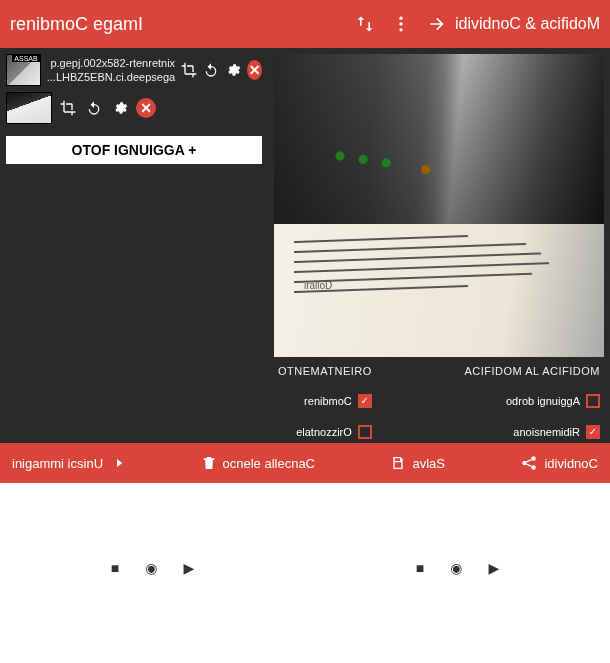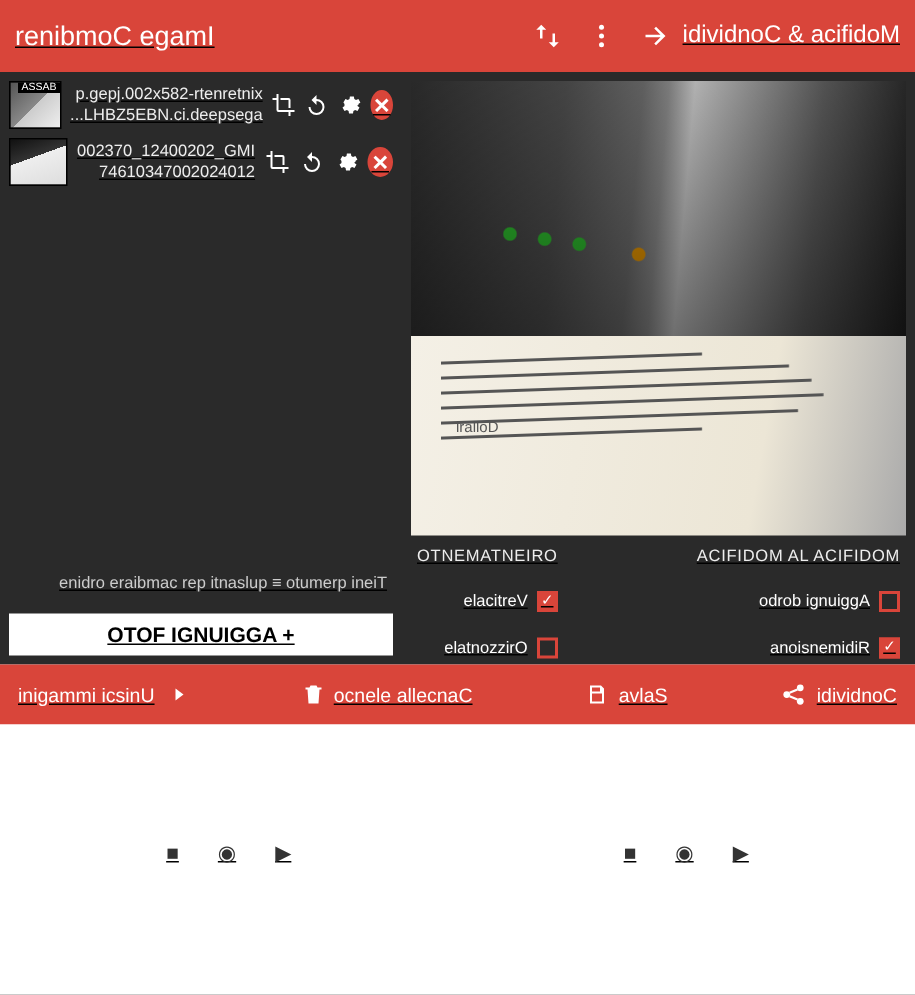--- a/index.html
+++ b/index.html
@@ -1,17 +1,17 @@
 <!DOCTYPE html>
 <html><head>
 <meta charset="utf-8">
 <style>
   * { box-sizing: border-box; margin: 0; padding: 0; font-family: sans-serif; }
   html, body { width: 610px; height: 663px; background: #fff; overflow: hidden; }
-  .screen { width: 610px; height: 589px; display: flex; flex-direction: column; text-decoration: underline; }
+  .screen { width: 610px; height: 589px; display: flex; flex-direction: column; }
 
   
   .header { background: #d9453a; color: #fff; height: 48px; display: flex; align-items: center; padding: 0 10px; }
   .header .app-title { font-size: 18px; direction: rtl; unicode-bidi: bidi-override; }
   .header .spacer { flex: 1; }
   .header .hicon { margin: 0 8px; display: inline-flex; align-items: center; }
   .header .action-title { font-size: 16px; direction: rtl; unicode-bidi: bidi-override; text-align: center; }
 
   
   .main { flex: 1; display: flex; background: #2a2a2a; }
@@ -127,43 +127,38 @@
         <span class="ricon gear">
           <svg width="16" height="16" viewBox="0 0 24 24">
               <path d="M12 8a4 4 0 1 0 0 8 4 4 0 0 0 0-8zm9 4a7 7 0 0 0-.1-1l2-1.6-2-3.4-2.4 1a7 7 0 0 0-1.7-1l-.4-2.6h-4l-.4 2.6a7 7 0 0 0-1.7 1l-2.4-1-2 3.4L7 11a7 7 0 0 0 0 2l-2 1.6 2 3.4 2.4-1c.5.4 1.1.7 1.7 1l.4 2.6h4l.4-2.6c.6-.3 1.2-.6 1.7-1l2.4 1 2-3.4-2-1.6c.1-.3.1-.7.1-1z"></path>
             </svg>
         </span>
         <span class="ricon close">✕</span>
       </div>
 
       <div class="row">
         <div class="thumb laptop"></div>
-        <div class="fninfo">
-          <span class="fn1">IMG_20200421_073200</span>
-          <span class="fn2">21042020074301647</span>
-        </div>
         <span class="ricon crop">
           <svg width="16" height="16" viewBox="0 0 24 24">
               <path d="M7 17V1H5v4H1v2h4v10a2 2 0 0 0 2 2h10v4h2v-4h4v-2H7zm10-2h2V7a2 2 0 0 0-2-2H9v2h8v8z"></path>
             </svg>
         </span>
         <span class="ricon rot">
           <svg width="16" height="16" viewBox="0 0 24 24">
               <path d="M12 6V2L7 7l5 5V8a6 6 0 1 1-6 6H4a8 8 0 1 0 8-8z"></path>
             </svg>
         </span>
         <span class="ricon gear">
           <svg width="16" height="16" viewBox="0 0 24 24">
               <path d="M12 8a4 4 0 1 0 0 8 4 4 0 0 0 0-8zm9 4a7 7 0 0 0-.1-1l2-1.6-2-3.4-2.4 1a7 7 0 0 0-1.7-1l-.4-2.6h-4l-.4 2.6a7 7 0 0 0-1.7 1l-2.4-1-2 3.4L7 11a7 7 0 0 0 0 2l-2 1.6 2 3.4 2.4-1c.5.4 1.1.7 1.7 1l.4 2.6h4l.4-2.6c.6-.3 1.2-.6 1.7-1l2.4 1 2-3.4-2-1.6c.1-.3.1-.7.1-1z"></path>
             </svg>
         </span>
         <span class="ricon close">✕</span>
       </div>
 
-      <span class="hint">Tieni premuto ≡ pulsanti per cambiare ordine</span>
       <div class="addbtn">+ AGGIUNGI FOTO</div>
     </div>
 
     <div class="right">
       <div class="preview">
         <div class="pimg router"></div>
         <div class="pimg paper">
           <div class="txtlines">
             <div class="line s1"></div>
               <div class="line s2"></div>
@@ -173,21 +168,21 @@
               <div class="line s6"></div>
           </div>
           <span class="cap">Dollari</span>
         </div>
       </div>
 
       <div class="opts">
         <div class="optcol">
           <span class="opthdr">ORIENTAMENTO</span>
           <div class="optrow">
-            <span class="optlbl">Verticale</span>
+            <span class="optlbl">Combiner</span>
             <span class="cb checked"></span>
           </div>
           <div class="optrow">
             <span class="optlbl">Orizzontale</span>
             <span class="cb"></span>
           </div>
         </div>
         <div class="optcol">
           <span class="opthdr">MODIFICA LA MODIFICA</span>
           <div class="optrow">

